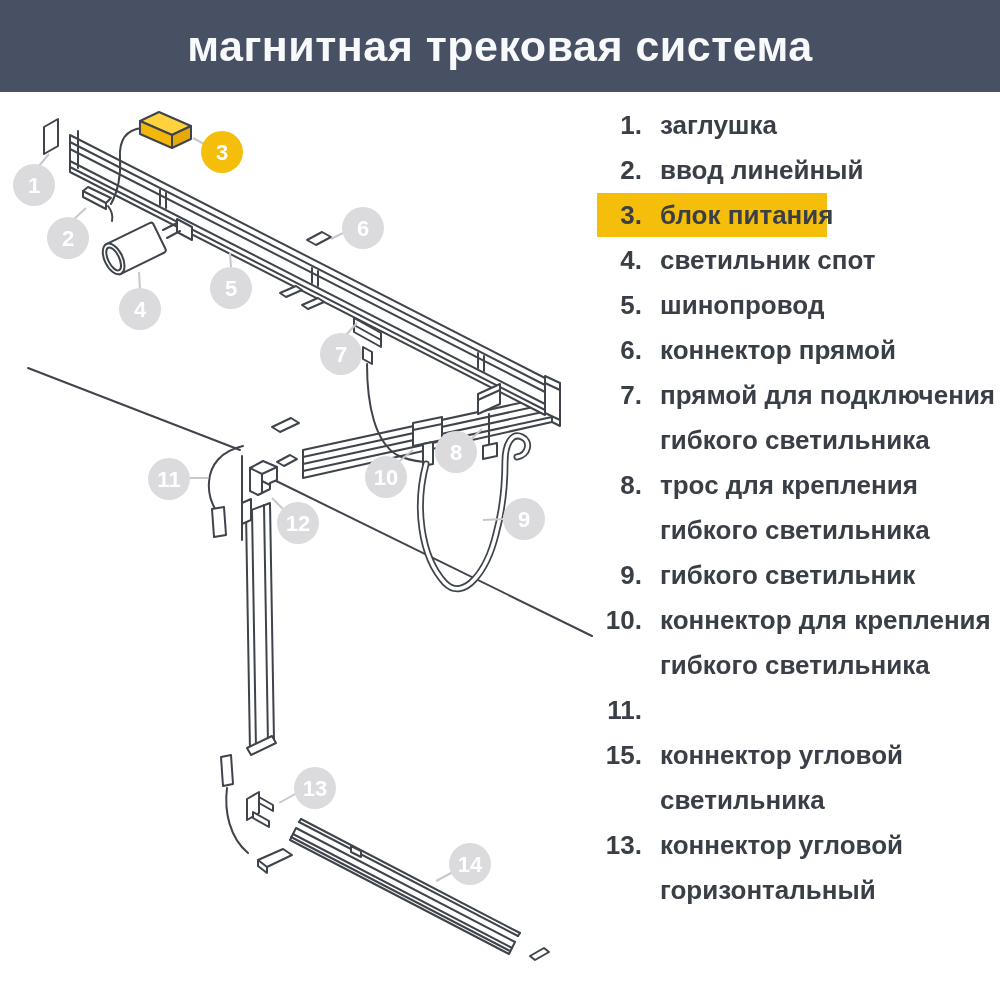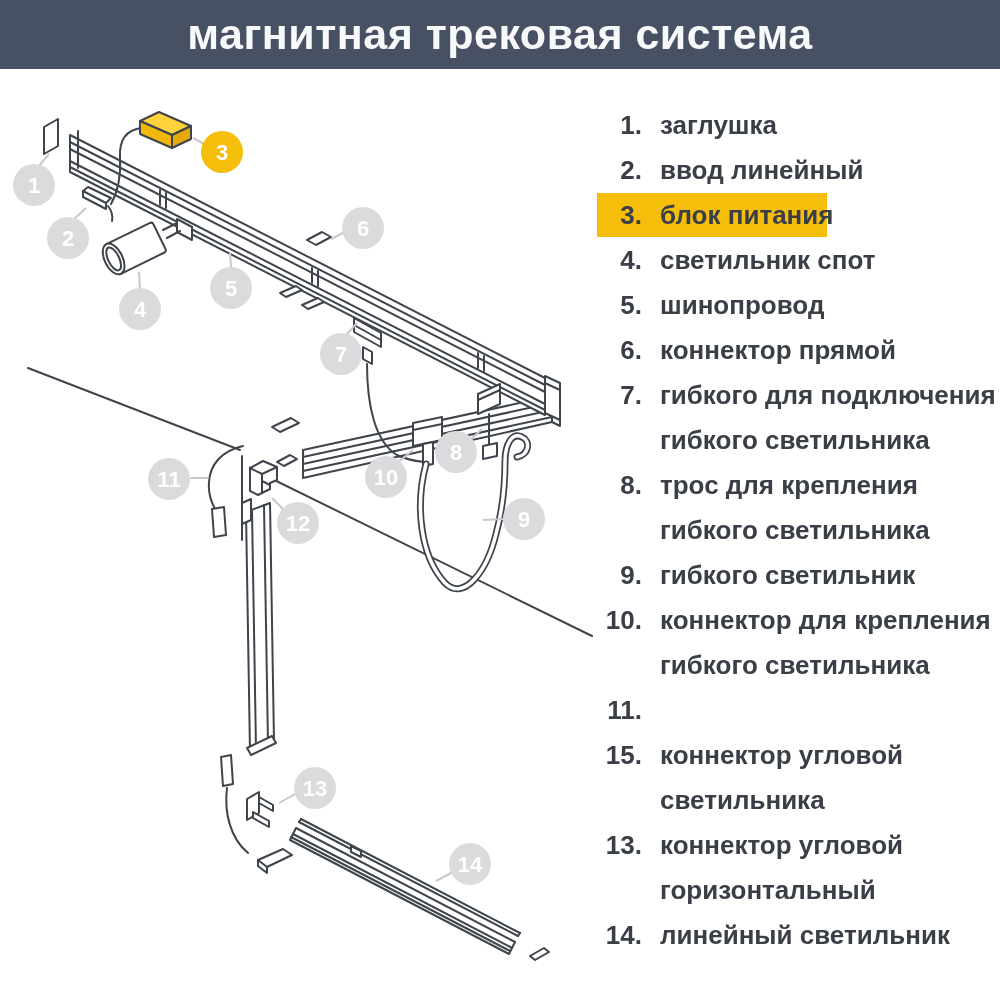--- a/index.html
+++ b/index.html
@@ -3,21 +3,21 @@
 <meta charset="utf-8">
 <style>
   :root{
     --accent-yellow:#F5BE0B; --badge-gray:#DBDBDE; --line:#3F444C;
     --leader:#C8C8CB; --box-top:#FFD23E; --box-front:#F2B70B; --box-side:#E5A90A;
     --header-bg:#485064; --text:#3A3E46; --header-text:#F8F9FB;
   }
   html,body{margin:0;padding:0;}
   body{width:1000px;height:1000px;position:relative;background:#ffffff;
        font-family:"Liberation Sans",sans-serif;overflow:hidden;}
-  .header{position:absolute;left:0;top:0;width:1000px;height:69px;
+  .header{position:absolute;left:0;top:0;width:1000px;height:92px;
           background:var(--header-bg);display:flex;align-items:center;justify-content:center;}
   .header .title{color:var(--header-text);font-size:43px;font-weight:bold;letter-spacing:.5px;}
   svg.diagram{position:absolute;left:0;top:0;z-index:1;}
   .legend{position:absolute;left:580px;top:103px;z-index:2;width:415px;}
   .row{position:relative;height:45px;display:flex;align-items:center;
        font-size:26px;font-weight:bold;color:var(--text);white-space:nowrap;}
   .row .num{width:62px;text-align:right;flex:0 0 62px;}
   .row .txt{margin-left:18px;}
   .row.hl::before{content:"";position:absolute;left:17px;top:0px;width:230px;height:44px;
        background:var(--accent-yellow);z-index:-1;}
@@ -271,21 +271,21 @@
     <div class="row">
       <span class="num">5.</span>
       <span class="txt">шинопровод</span>
     </div>
     <div class="row">
       <span class="num">6.</span>
       <span class="txt">коннектор прямой</span>
     </div>
     <div class="row">
       <span class="num">7.</span>
-      <span class="txt">гибкого для подключения</span>
+      <span class="txt">прямой для подключения</span>
     </div>
     <div class="row">
       <span class="num"></span>
       <span class="txt">гибкого светильника</span>
     </div>
     <div class="row">
       <span class="num">8.</span>
       <span class="txt">трос для крепления</span>
     </div>
     <div class="row">
@@ -316,17 +316,13 @@
       <span class="txt">светильника</span>
     </div>
     <div class="row">
       <span class="num">13.</span>
       <span class="txt">коннектор угловой</span>
     </div>
     <div class="row">
       <span class="num"></span>
       <span class="txt">горизонтальный</span>
     </div>
-    <div class="row">
-      <span class="num">14.</span>
-      <span class="txt">линейный светильник</span>
-    </div>
   </div>
 
 </body></html>

